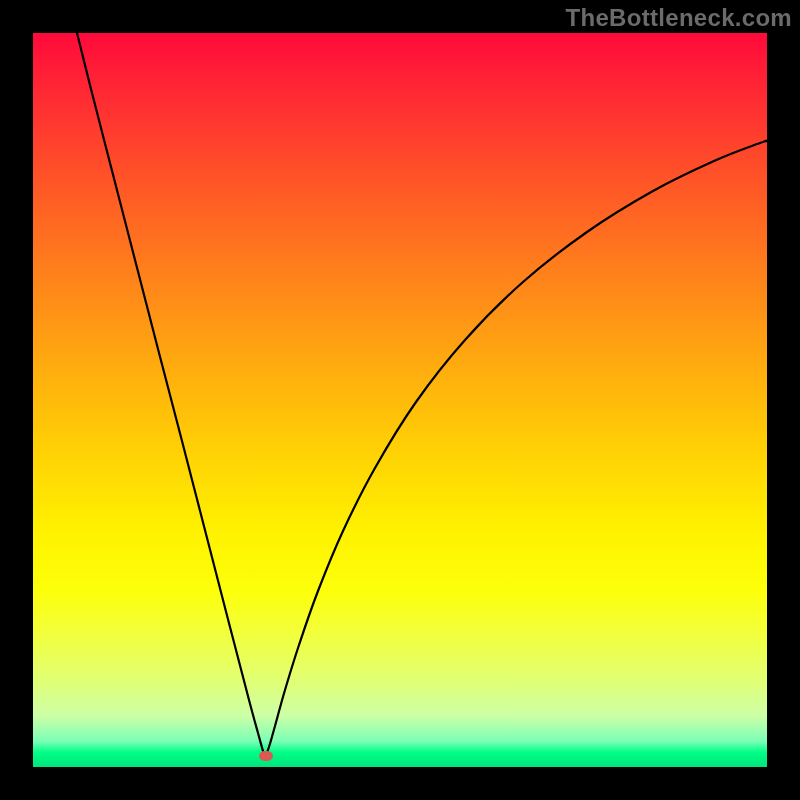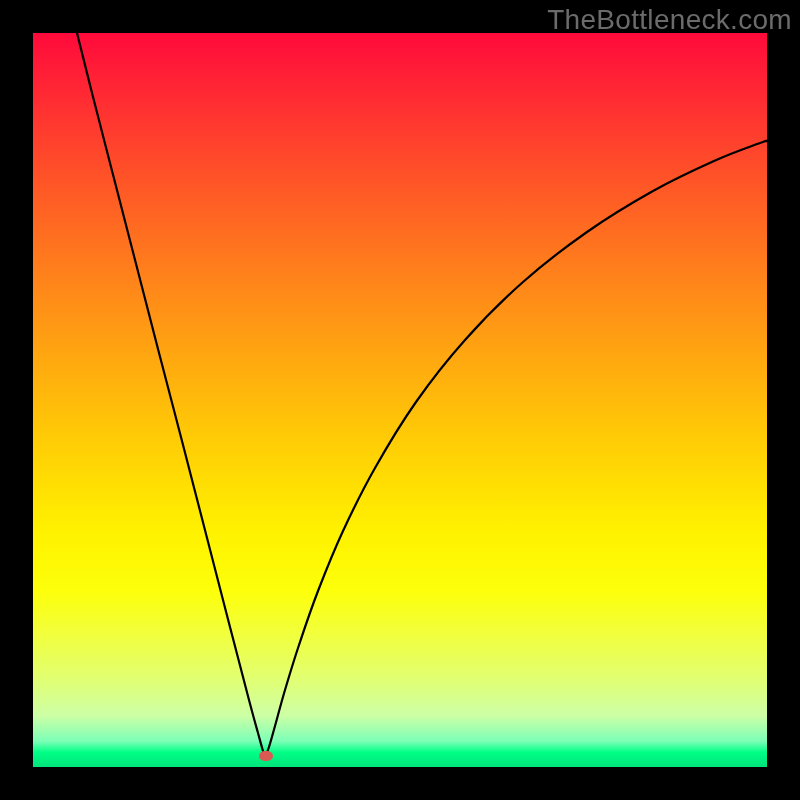--- a/index.html
+++ b/index.html
@@ -11,22 +11,22 @@
     width: 800px;
     height: 800px;
     background: #000;
   }
 
   .attribution {
     position: absolute;
     top: 4px;
     right: 8px;
     color: #6b6b6b;
-    font-size: 28px;
-    font-weight: 400;
+    font-size: 24px;
+    font-weight: 700;
     letter-spacing: 0.3px;
     z-index: 3;
   }
 
   .plot-area {
     position: absolute;
     left: 33px;
     top: 33px;
     width: 734px;
     height: 734px;

